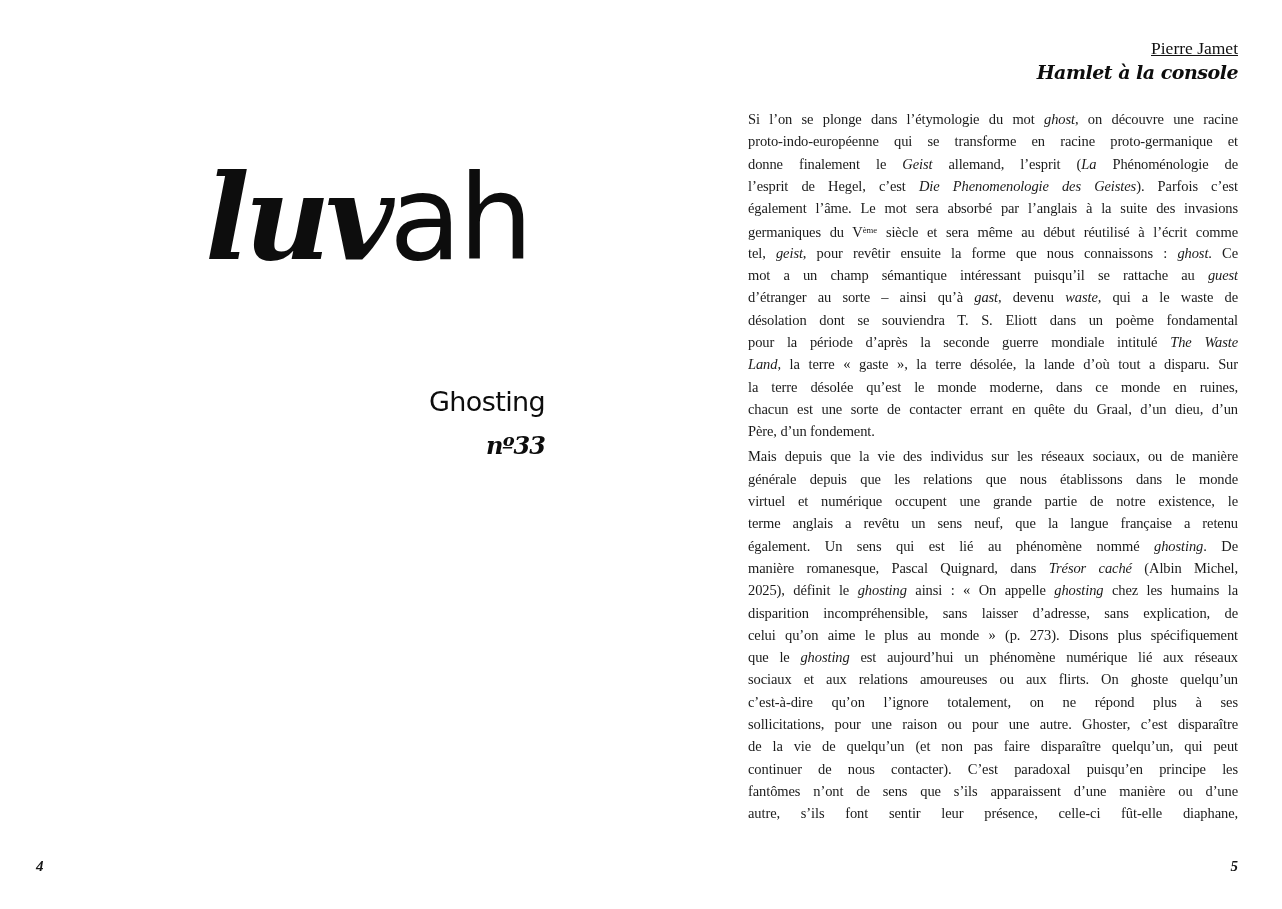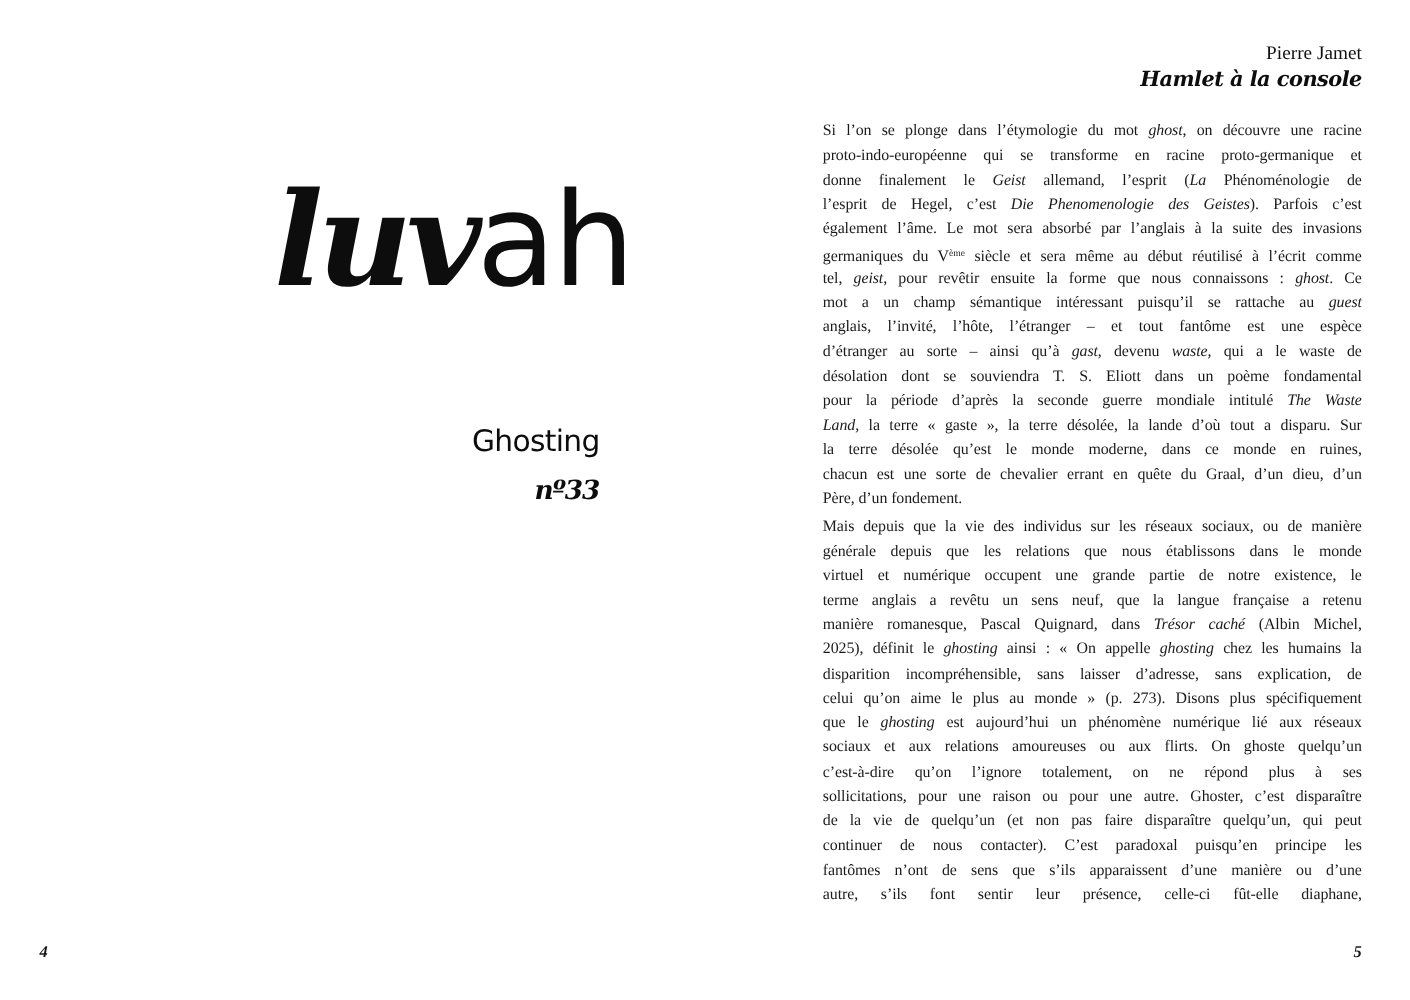--- a/index.html
+++ b/index.html
@@ -27,21 +27,20 @@
     top: 148px;
     white-space: nowrap;
     color: #0d0d0d;
   }
   .logo-script {
     font-family: "DejaVu Serif", serif;
     font-style: italic;
     font-weight: bold;
     font-size: 118px;
     letter-spacing: -5px;
-    margin-left: 44px;
   }
   .logo-sans {
     font-family: "DejaVu Sans", sans-serif;
     font-weight: normal;
     font-size: 118px;
     letter-spacing: -3px;
     margin-top: 44px;
   }
 
   .issue-title {
@@ -83,20 +82,21 @@
     left: 107px; 
     top: 38px;
     width: 490px;
   }
   .author {
     text-align: right;
     font-family: "Liberation Serif", serif;
     font-size: 17.5px;
     line-height: 20px;
     color: #111111;
+    text-decoration: underline;
   }
   .article-title {
     text-align: right;
     font-family: "DejaVu Serif", serif;
     font-style: italic;
     font-weight: bold;
     font-size: 19px;
     letter-spacing: -0.5px;
     line-height: 24px;
     margin-top: 2px;
@@ -147,34 +147,34 @@
     <div class="article-body">
         <div class="paragraph">
           <div class="line"><span>Si l’on se plonge dans l’étymologie du mot </span><span class="it">ghost</span><span>, on découvre une racine</span></div>
           <div class="line"><span>proto-indo-européenne qui se transforme en racine proto-germanique et</span></div>
           <div class="line"><span>donne finalement le </span><span class="it">Geist</span><span> allemand, l’esprit (</span><span class="it">La</span><span> Phénoménologie de</span></div>
           <div class="line"><span>l’esprit de Hegel, c’est </span><span class="it">Die Phenomenologie des Geistes</span><span>). Parfois c’est</span></div>
           <div class="line"><span>également l’âme. Le mot sera absorbé par l’anglais à la suite des invasions</span></div>
           <div class="line"><span>germaniques du V</span><span class="sup">ème</span><span> siècle et sera même au début réutilisé à l’écrit comme</span></div>
           <div class="line"><span>tel, </span><span class="it">geist</span><span>, pour revêtir ensuite la forme que nous connaissons : </span><span class="it">ghost</span><span>. Ce</span></div>
           <div class="line"><span>mot a un champ sémantique intéressant puisqu’il se rattache au </span><span class="it">guest</span></div>
-          <div class="line"><span>anglais, l’invité, l’hôte, l’étranger – et tout fantôme est une espèce</span></div>
           <div class="line"><span>d’étranger au sorte – ainsi qu’à </span><span class="it">gast</span><span>, devenu </span><span class="it">waste,</span><span> qui a le waste de</span></div>
           <div class="line"><span>désolation dont se souviendra T. S. Eliott dans un poème fondamental</span></div>
           <div class="line"><span>pour la période d’après la seconde guerre mondiale intitulé </span><span class="it">The Waste</span></div>
           <div class="line"><span class="it">Land,</span><span> la terre « gaste », la terre désolée, la lande d’où tout a disparu. Sur</span></div>
           <div class="line"><span>la terre désolée qu’est le monde moderne, dans ce monde en ruines,</span></div>
-          <div class="line"><span>chacun est une sorte de chevalier errant en quête du Graal, d’un dieu, d’un</span></div>
+          <div class="line"><span>chacun est une sorte de contacter errant en quête du Graal, d’un dieu, d’un</span></div>
           <div class="line end"><span>Père, d’un fondement.</span></div>
         </div>
         <div class="paragraph">
           <div class="line"><span>Mais depuis que la vie des individus sur les réseaux sociaux, ou de manière</span></div>
           <div class="line"><span>générale depuis que les relations que nous établissons dans le monde</span></div>
           <div class="line"><span>virtuel et numérique occupent une grande partie de notre existence, le</span></div>
           <div class="line"><span>terme anglais a revêtu un sens neuf, que la langue française a retenu</span></div>
+          <div class="line"><span>également. Un sens qui est lié au phénomène nommé </span><span class="it">ghosting</span><span>. De</span></div>
           <div class="line"><span>manière romanesque, Pascal Quignard, dans </span><span class="it">Trésor caché</span><span> (Albin Michel,</span></div>
           <div class="line"><span>2025), définit le </span><span class="it">ghosting</span><span> ainsi : « On appelle </span><span class="it">ghosting</span><span> chez les humains la</span></div>
           <div class="line"><span>disparition incompréhensible, sans laisser d’adresse, sans explication, de</span></div>
           <div class="line"><span>celui qu’on aime le plus au monde » (p. 273). Disons plus spécifiquement</span></div>
           <div class="line"><span>que le </span><span class="it">ghosting</span><span> est aujourd’hui un phénomène numérique lié aux réseaux</span></div>
           <div class="line"><span>sociaux et aux relations amoureuses ou aux flirts. On ghoste quelqu’un</span></div>
           <div class="line"><span>c’est-à-dire qu’on l’ignore totalement, on ne répond plus à ses</span></div>
           <div class="line"><span>sollicitations, pour une raison ou pour une autre. Ghoster, c’est disparaître</span></div>
           <div class="line"><span>de la vie de quelqu’un (et non pas faire disparaître quelqu’un, qui peut</span></div>
           <div class="line"><span>continuer de nous contacter). C’est paradoxal puisqu’en principe les</span></div>

